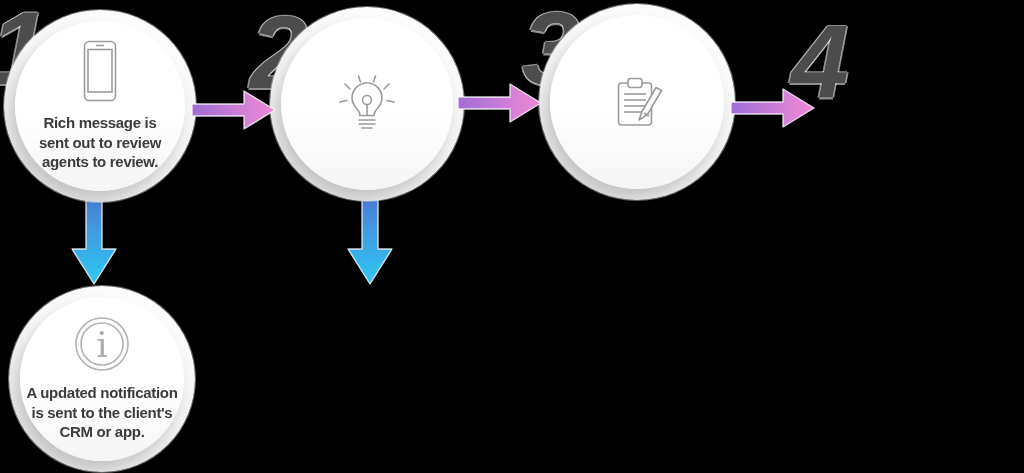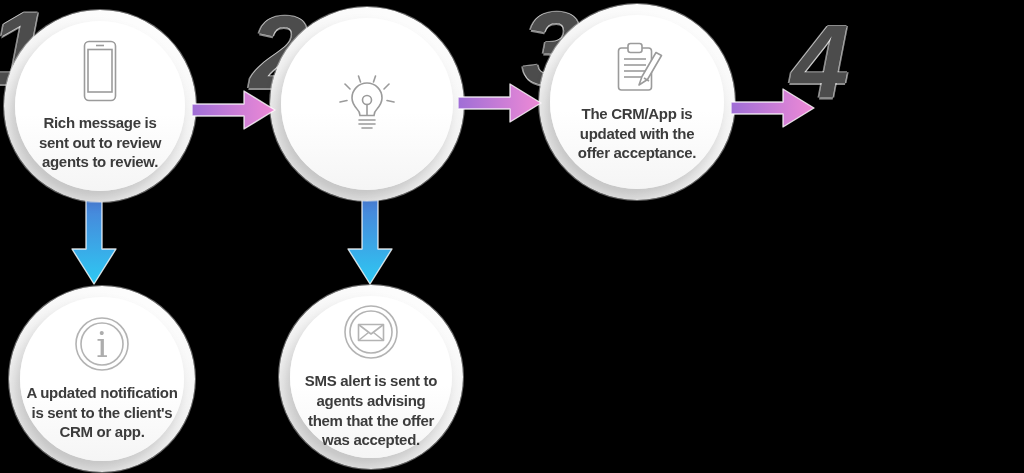--- a/index.html
+++ b/index.html
@@ -133,52 +133,32 @@
       <svg class="icon" width="58" height="52" viewBox="0 0 58 52" fill="none" stroke="#9b9b9b" stroke-width="1.6" stroke-linejoin="round">
         <rect x="10.5" y="7" width="33" height="42" rx="3"></rect>
         <rect x="20" y="2.5" width="14" height="9" rx="2.5" fill="#ffffff"></rect>
         <line x1="16" y1="18" x2="38" y2="18"></line>
         <line x1="16" y1="24" x2="38" y2="24"></line>
         <line x1="16" y1="30" x2="38" y2="30"></line>
         <line x1="16" y1="36" x2="38" y2="36"></line>
         <polygon points="31,44 34,35.5 48,11.5 53.5,14.5 39.5,38.5 31,44" fill="#ffffff"></polygon>
         <line x1="36" y1="37" x2="41" y2="40"></line>
       </svg>
-      <div class="label">The CRM/App is
-updated with the
-offer acceptance.</div>
     </div>
   </div>
 
 
   <div class="node" style="left:9px;top:286px;width:186px;height:186px;">
     <div class="ring"></div>
     <div class="inner">
       <svg class="icon" width="56" height="56" viewBox="0 0 56 56" fill="none" stroke="#b3b3b3" stroke-width="1.6">
         <circle cx="28" cy="28" r="26"></circle>
         <circle cx="28" cy="28" r="21"></circle>
         <text x="28" y="41" text-anchor="middle" font-family="DejaVu Serif, serif" font-size="36" fill="#adadad" stroke="none">i</text>
       </svg>
       <div class="label">A updated notification
 is sent to the client's
 CRM or app.</div>
     </div>
   </div>
 
-  <div class="node" style="left:279px;top:285px;width:184px;height:184px;">
-    <div class="ring"></div>
-    <div class="inner">
-      <svg class="icon" width="56" height="56" viewBox="0 0 56 56" fill="none" stroke="#b3b3b3" stroke-width="1.6" stroke-linejoin="round">
-        <circle cx="28" cy="28" r="26"></circle>
-        <circle cx="28" cy="28" r="21"></circle>
-        <rect x="15.5" y="20.5" width="25" height="16"></rect>
-        <path d="M15.5,20.5 L28,30 L40.5,20.5"></path>
-        <path d="M15.5,36.5 L25.5,28.5"></path>
-        <path d="M40.5,36.5 L30.5,28.5"></path>
-      </svg>
-      <div class="label">SMS alert is sent to
-agents advising
-them that the offer
-was accepted.</div>
-    </div>
-  </div>
 
 </div>
 
 </body></html>

